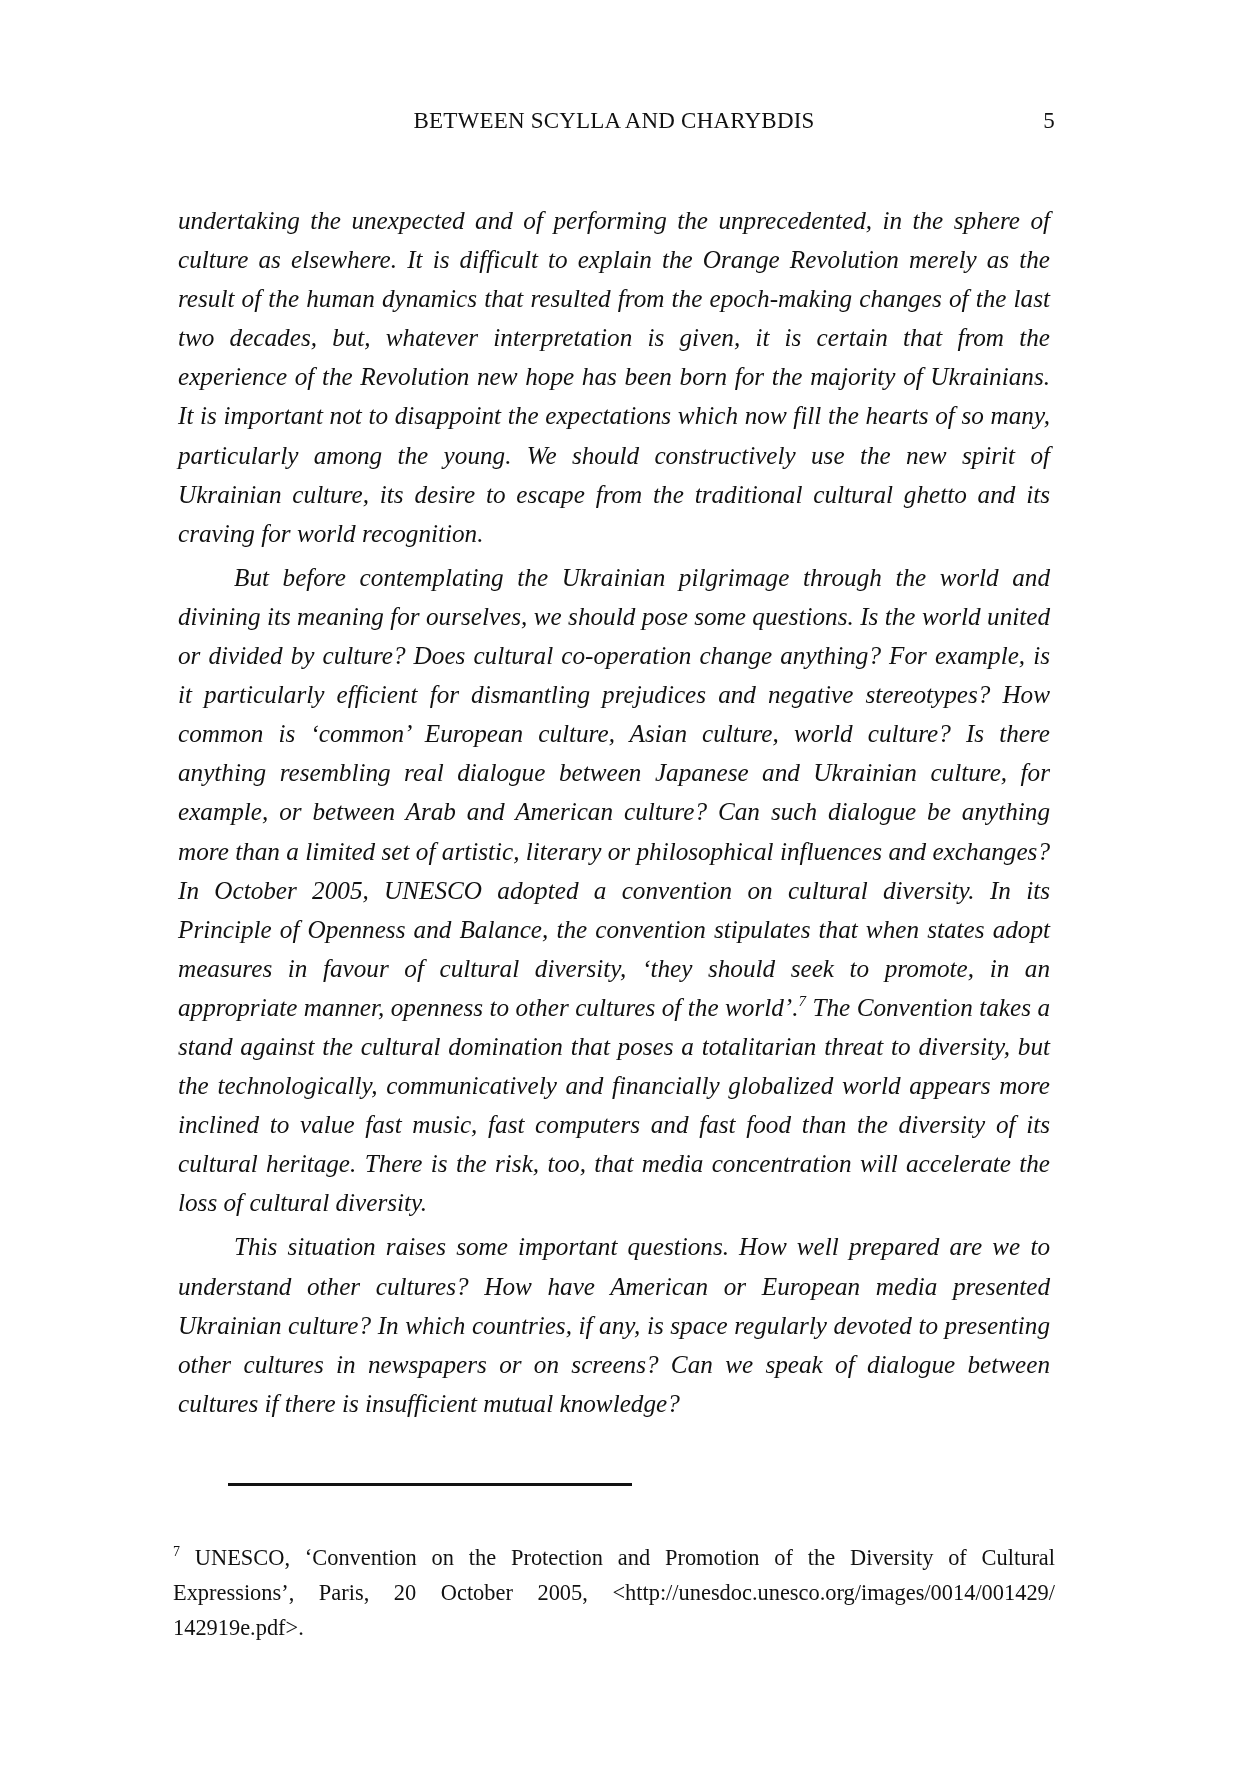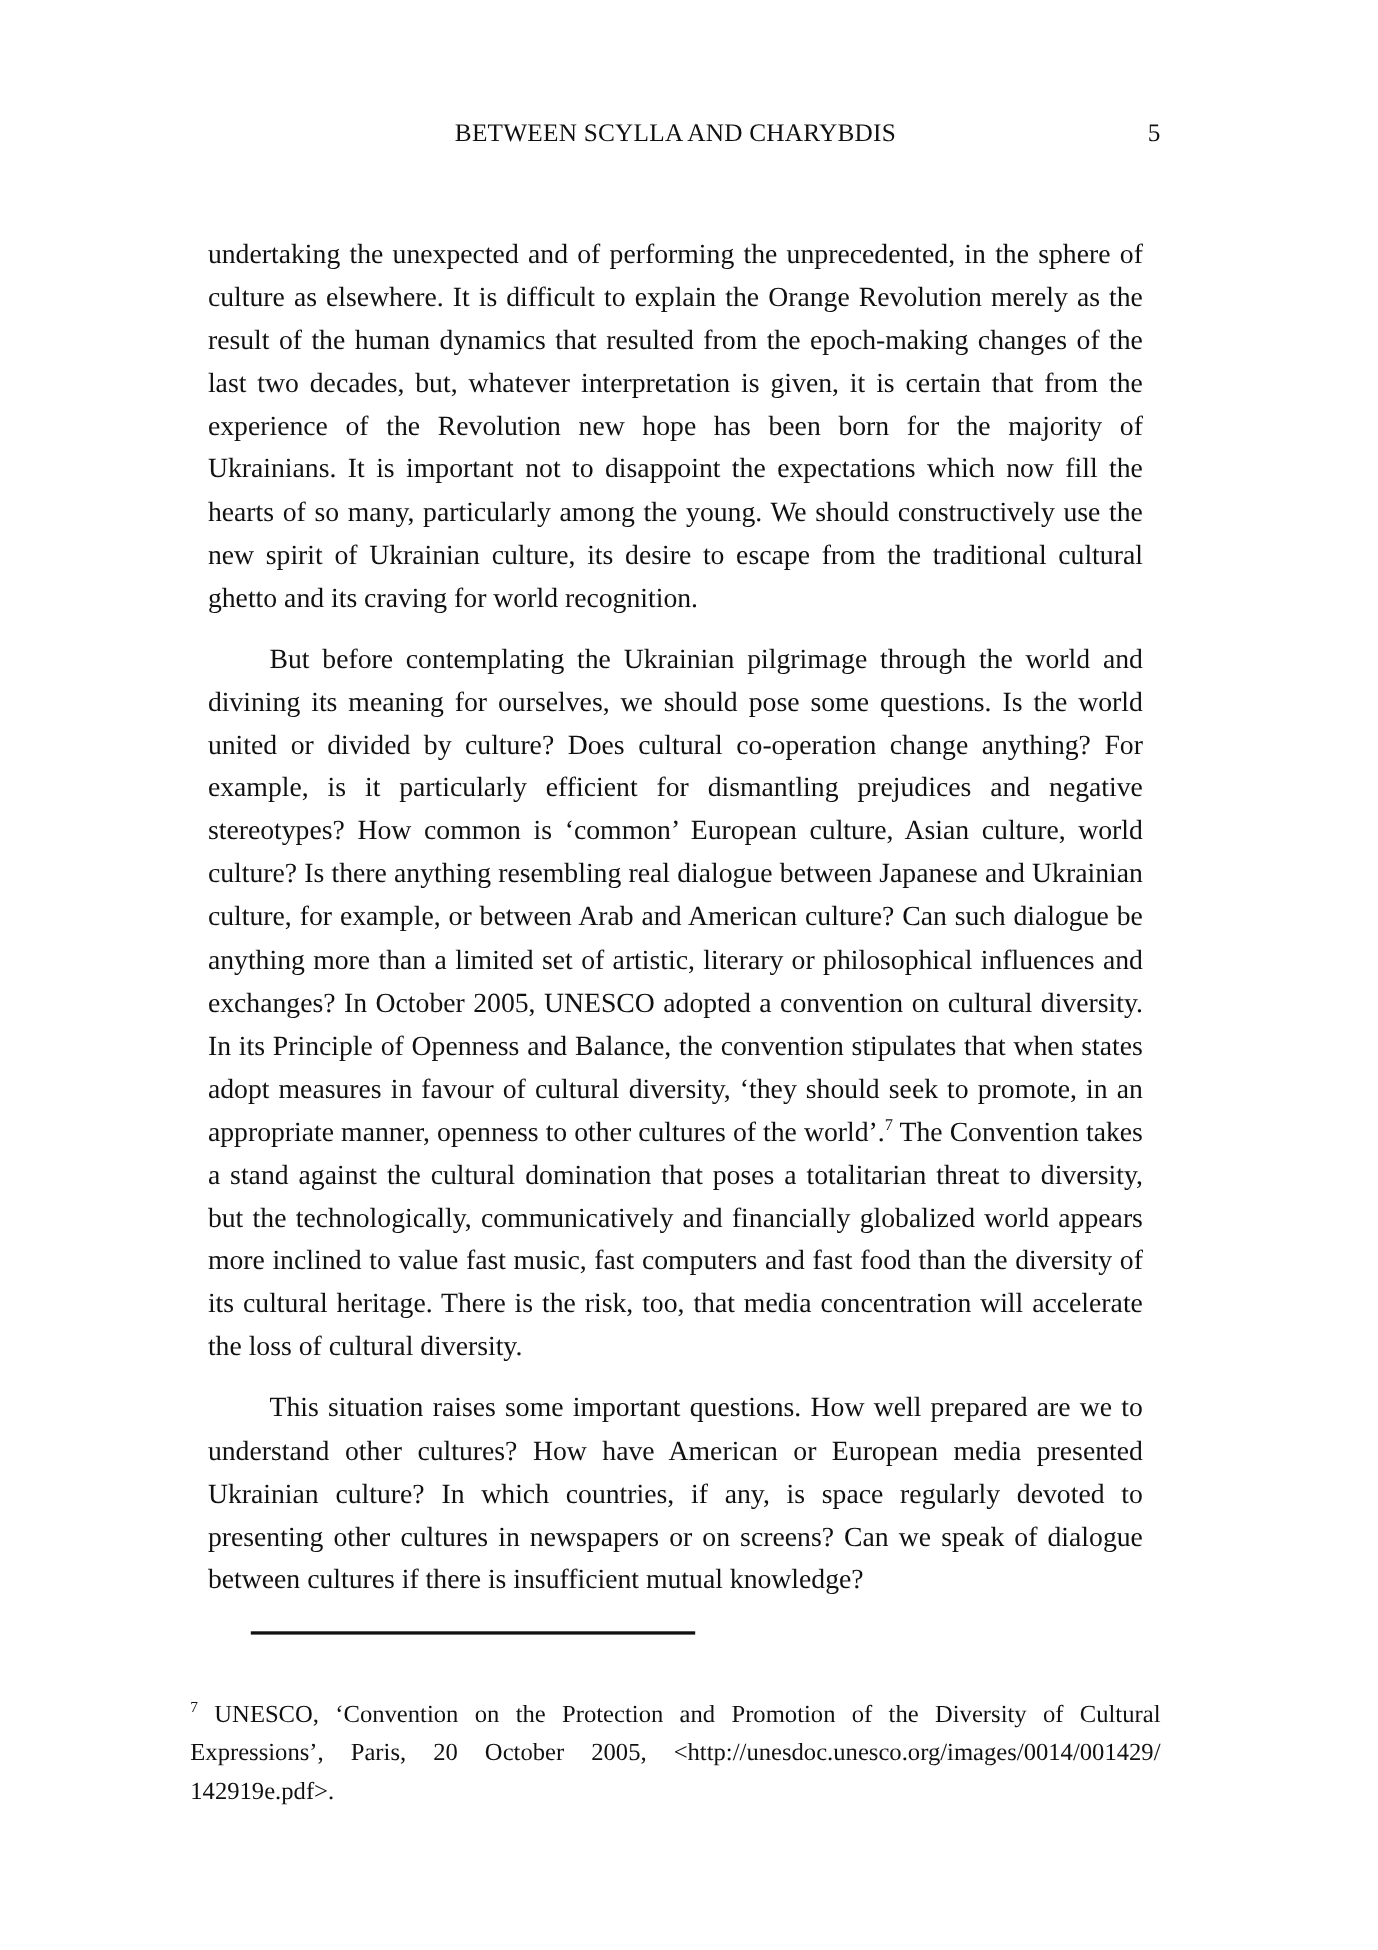--- a/index.html
+++ b/index.html
@@ -11,21 +11,21 @@
   .running-head {
     position: absolute; left: 173px; top: 108px; width: 882px; height: 32px;
     font-size: 23px; letter-spacing: 0.2px;
   }
   .running-title { position: absolute; left: 0; right: 0; text-align: center; top: 0; }
   .page-number { position: absolute; right: 0; top: 0; }
   .body-text {
     position: absolute; left: 173px; top: 196px; width: 882px;
     font-size: 25.2px; line-height: 39.1px; text-align: justify;
   }
-  .body-text p { margin: 16px; }
+  .body-text p { margin: 5px; font-style: italic; }
   .body-text p.indent { text-indent: 56px; }
   sup.fnref { font-size: 15px; line-height: 0; vertical-align: 10px; }
   .footnote-rule {
     position: absolute; left: 228px; top: 1483px; width: 404px; height: 3px; background: #111111;
   }
   .footnotes {
     position: absolute; left: 173px; top: 1540px; width: 882px;
     font-size: 22.4px; line-height: 35px; text-align: justify;
   }
   .footnotes p { margin: 0; }

